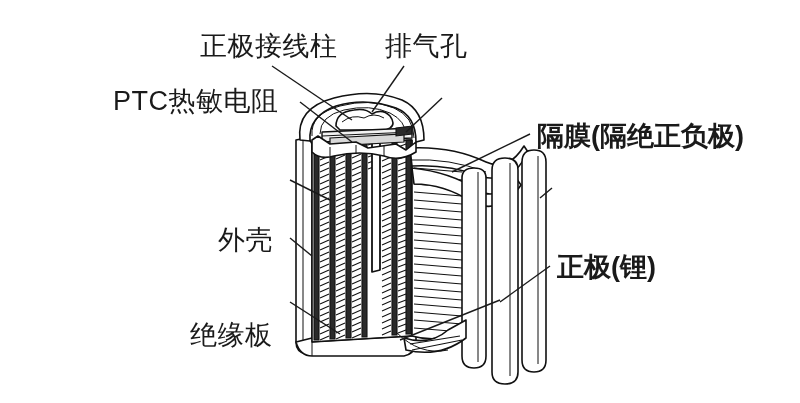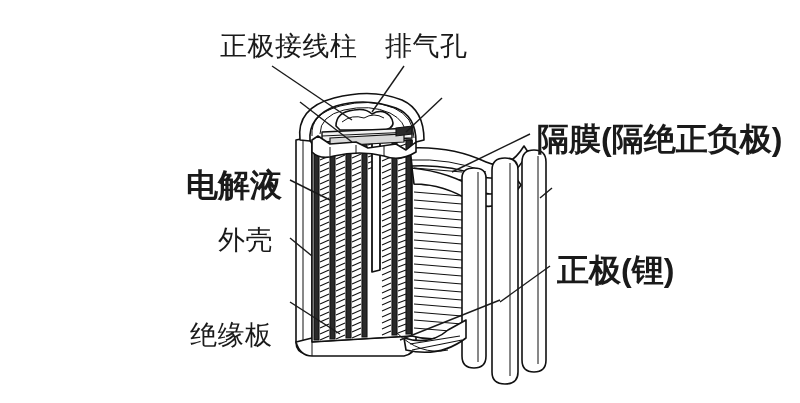--- a/index.html
+++ b/index.html
@@ -21,21 +21,21 @@
     color: #1a1a1a;
     line-height: 1;
     letter-spacing: 0.5px;
   }
   .label.regular {
     font-weight: 400;
     font-size: 27px;
   }
   .label.bold {
     font-weight: 700;
-    font-size: 32px;
+    font-size: 27px;
     letter-spacing: 0px;
   }
   #diagram-svg {
     position: absolute;
     left: 0;
     top: 0;
     width: 800px;
     height: 403px;
   }
   .ln {
@@ -209,29 +209,29 @@
 
       <path class="ln" d="M550,266 L500,302"></path>
 
       <path class="ln" d="M290,302 L340,334"></path>
 
       <path class="ln" d="M400,340 L500,300"></path>
     </g>
 
   </svg>
 
-  <div class="label regular" style="left:200px; top:33px;margin-left:20px;">正极接线柱</div>
+  <div class="label regular" style="left:200px; top:33px;">正极接线柱</div>
 
   <div class="label regular" style="left:385px; top:33px;text-align:right;">排气孔</div>
 
+  <div class="label regular" style="left:113px; top:88px;">PTC热敏电阻</div>
 
 
   <div class="label bold" style="left:537px; top:123px;">隔膜(隔绝正负极)</div>
 
-  <div class="label bold" style="left:186px; top:169px;">电解液</div>
 
 
   <div class="label bold" style="left:557px; top:254px;">正极(锂)</div>
 
   <div class="label regular" style="left:218px; top:227px;">外壳</div>
 
   <div class="label regular" style="left:190px; top:290px;margin-top:32px;">绝缘板</div>
 
 </div>
 

